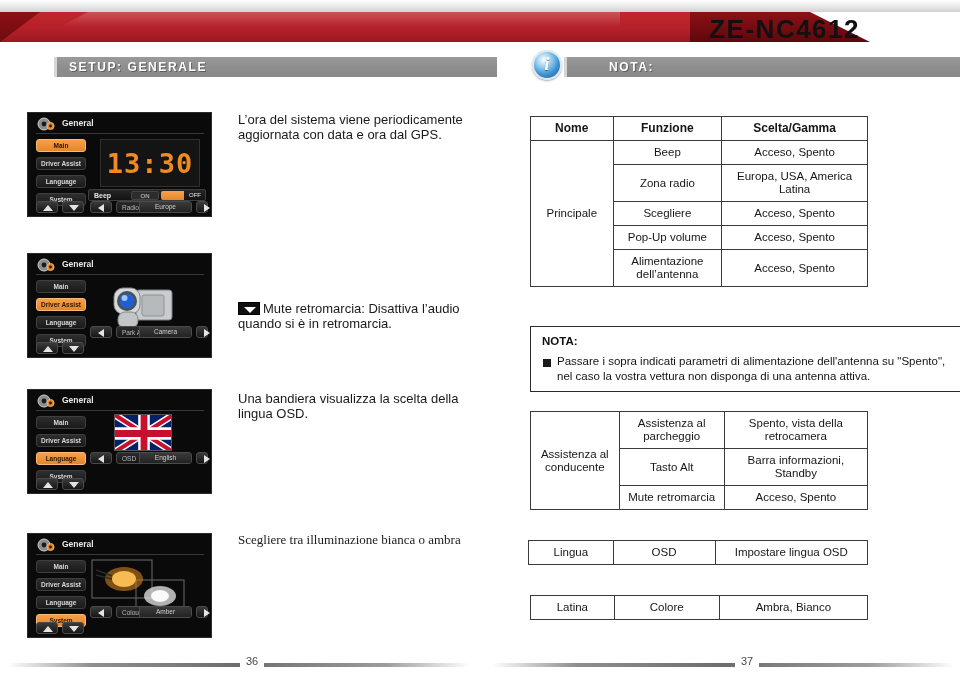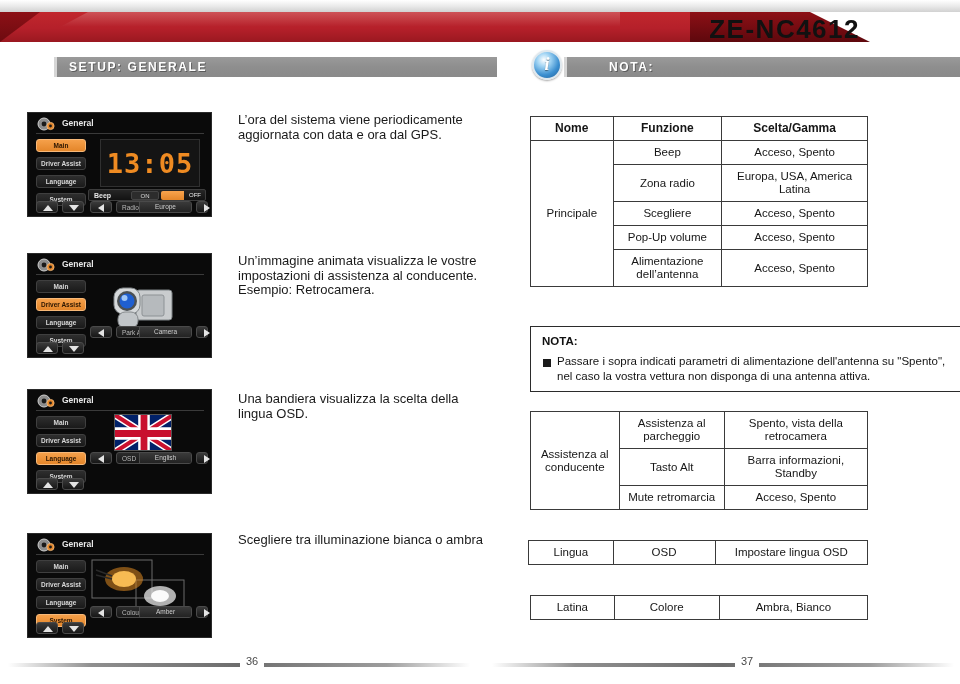--- a/index.html
+++ b/index.html
@@ -262,21 +262,21 @@
       <circle cx="14.5" cy="10" r="1.4" fill="#1a1a1a"></circle>
     </svg>
     <div class="dev-title">General</div>
     <div class="dev-underline"></div>
 
     <div class="menu-btn m1 sel">Main</div>
     <div class="menu-btn m2">Driver Assist</div>
     <div class="menu-btn m3">Language</div>
     <div class="menu-btn m4">System</div>
 
-    <div class="clock">13:05</div>
+    <div class="clock">13:30</div>
 
     <div class="beeprow">
       <span class="k">Beep</span>
       <span class="on">ON</span>
       <span class="off">
         <span class="swatch"></span>
         <span class="txt">OFF</span>
       </span>
     </div>
 
@@ -390,25 +390,27 @@
     <div class="arrbtn lr arr-lt" style="left:62px; top:72px;"></div>
     <div class="field" style="left:88px; top:72px; width:76px;">
       <span class="k">Colour</span>
       <span class="v">Amber</span>
     </div>
     <div class="arrbtn lr arr-rt" style="left:168px; top:72px; width:12px;"></div>
   </div>
 
   <div class="para" style="top:113px;">L’ora del sistema viene periodicamente aggiornata con data e ora dal GPS.</div>
 
-  <div class="para" style="top:254px;">Un’immagine animata visualizza le vostre impostazioni di assistenza al conducente. Esempio: Retrocamera.</div>
+  <div class="para" style="top:302px;">
+    <span class="mutebox"></span><span>Mute retromarcia: Disattiva l’audio quando si è in retromarcia.</span>
+  </div>
 
   <div class="para" style="top:392px;">Una bandiera visualizza la scelta della lingua OSD.</div>
 
-  <div class="para" style="top:533px;">Scegliere tra illuminazione bianca o ambra</div>
+  <div class="para" style="top:533px;font-family:Liberation Serif, serif;">Scegliere tra illuminazione bianca o ambra</div>
 
   <table class="spec" id="tbl-main">
     <tbody>
         <tr>
       <th class="c1">Nome</th>
       <th class="c2">Funzione</th>
       <th class="c3">Scelta/Gamma</th>
     </tr>
     <tr>
       <td class="c1" rowspan="5">Principale</td>

